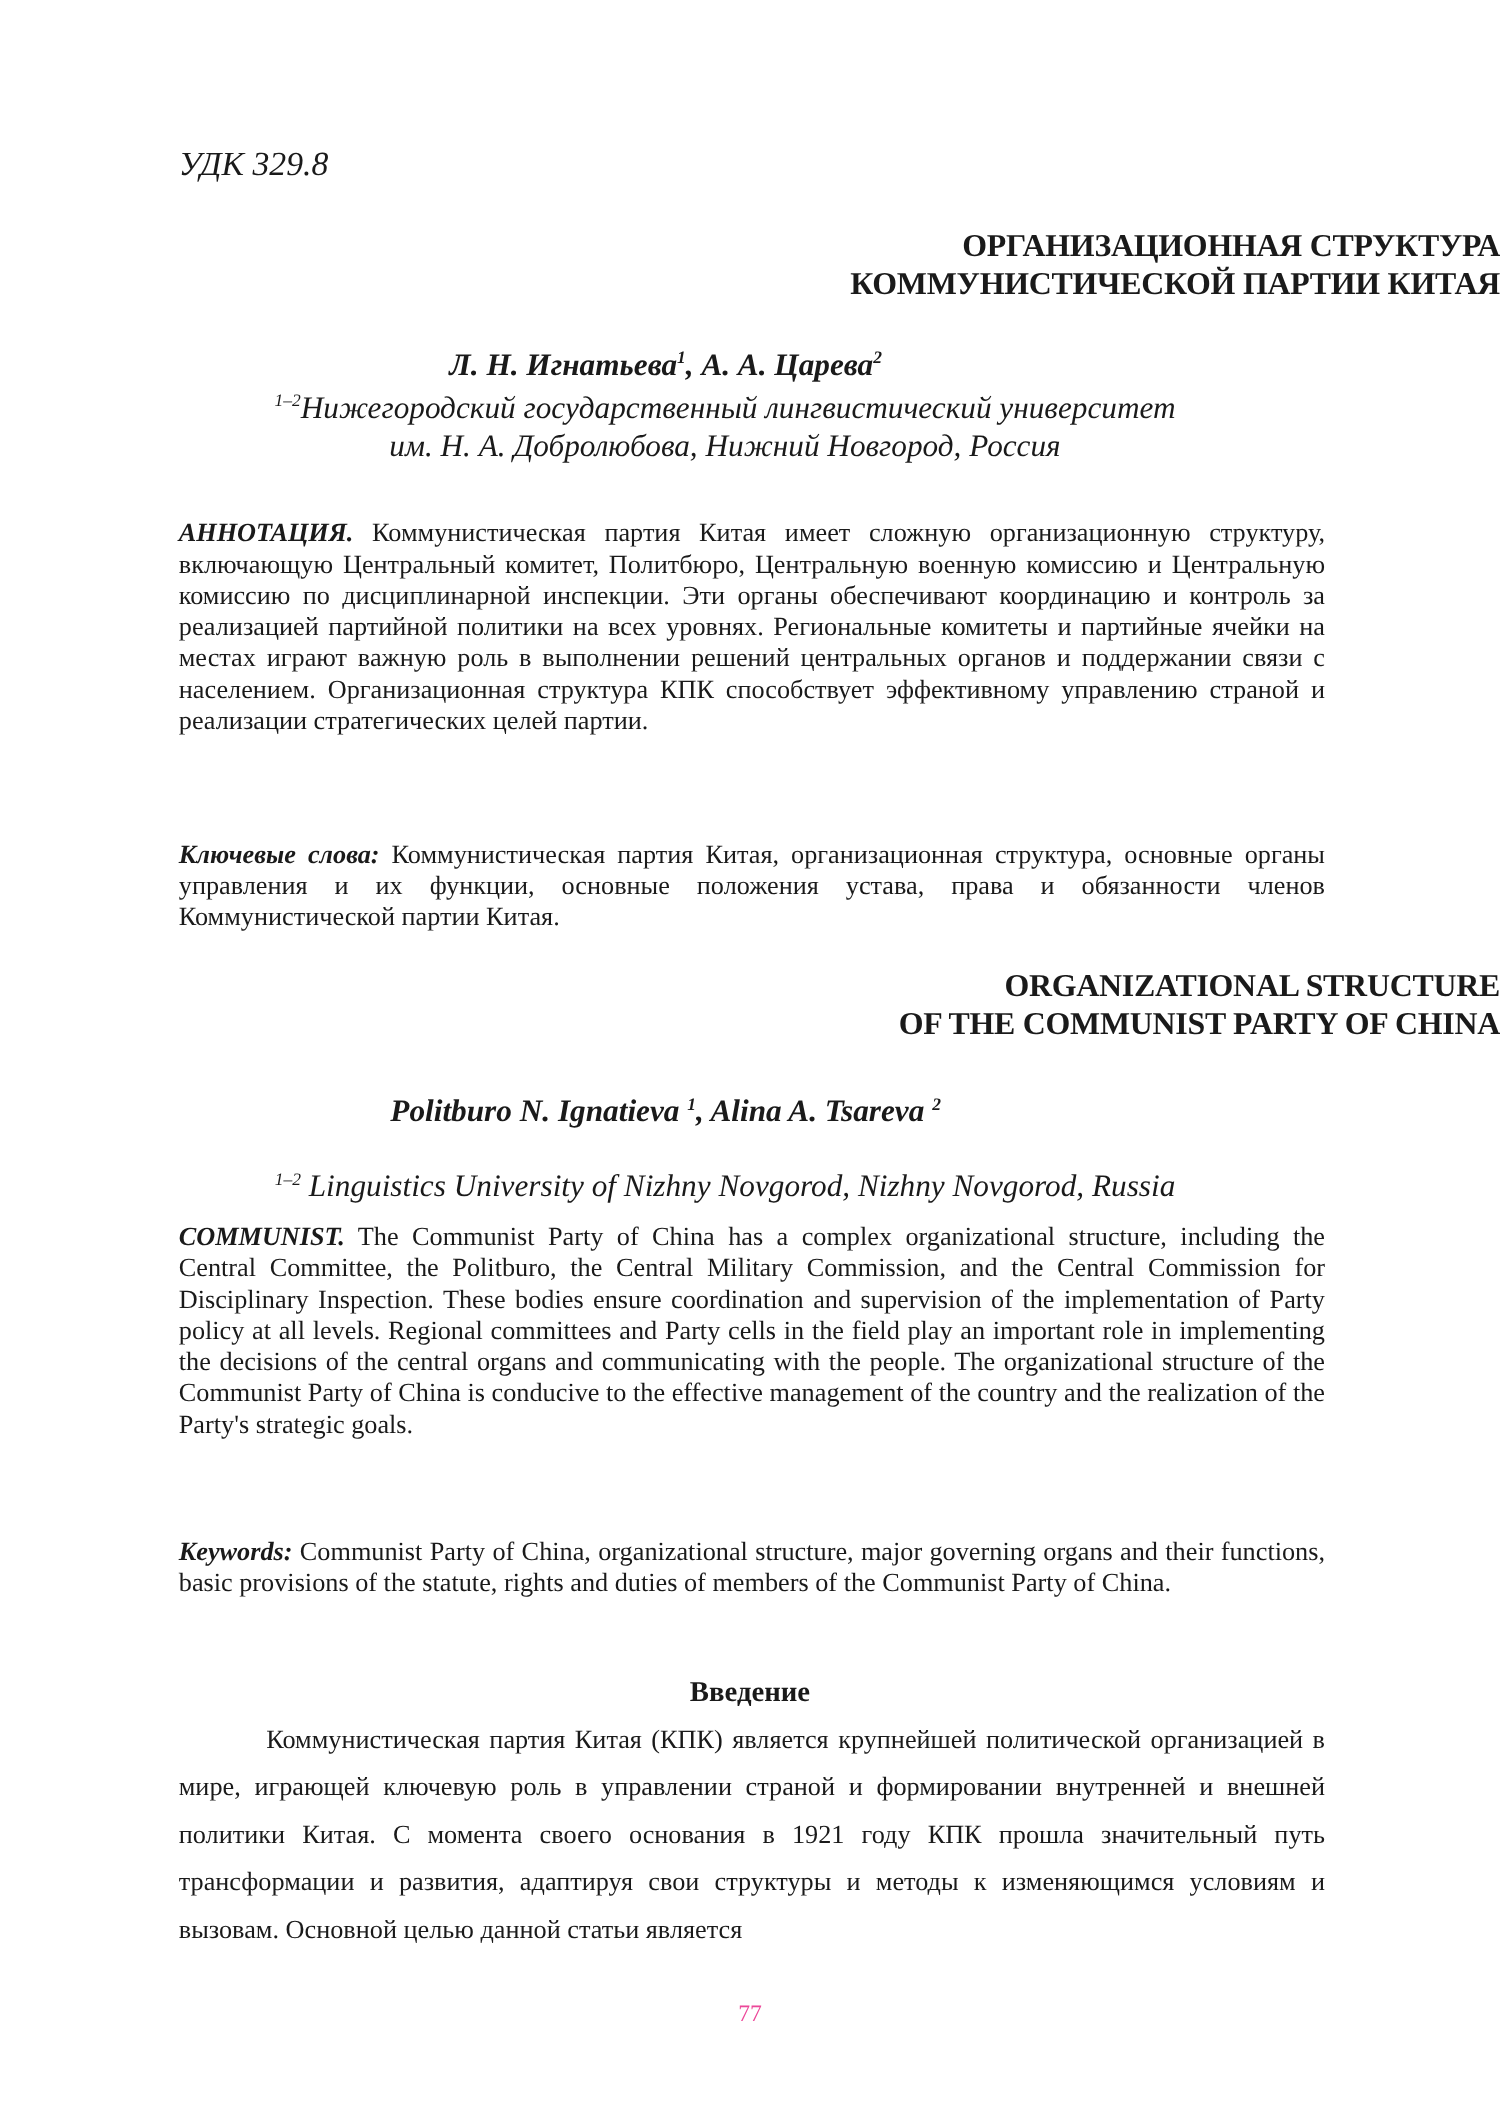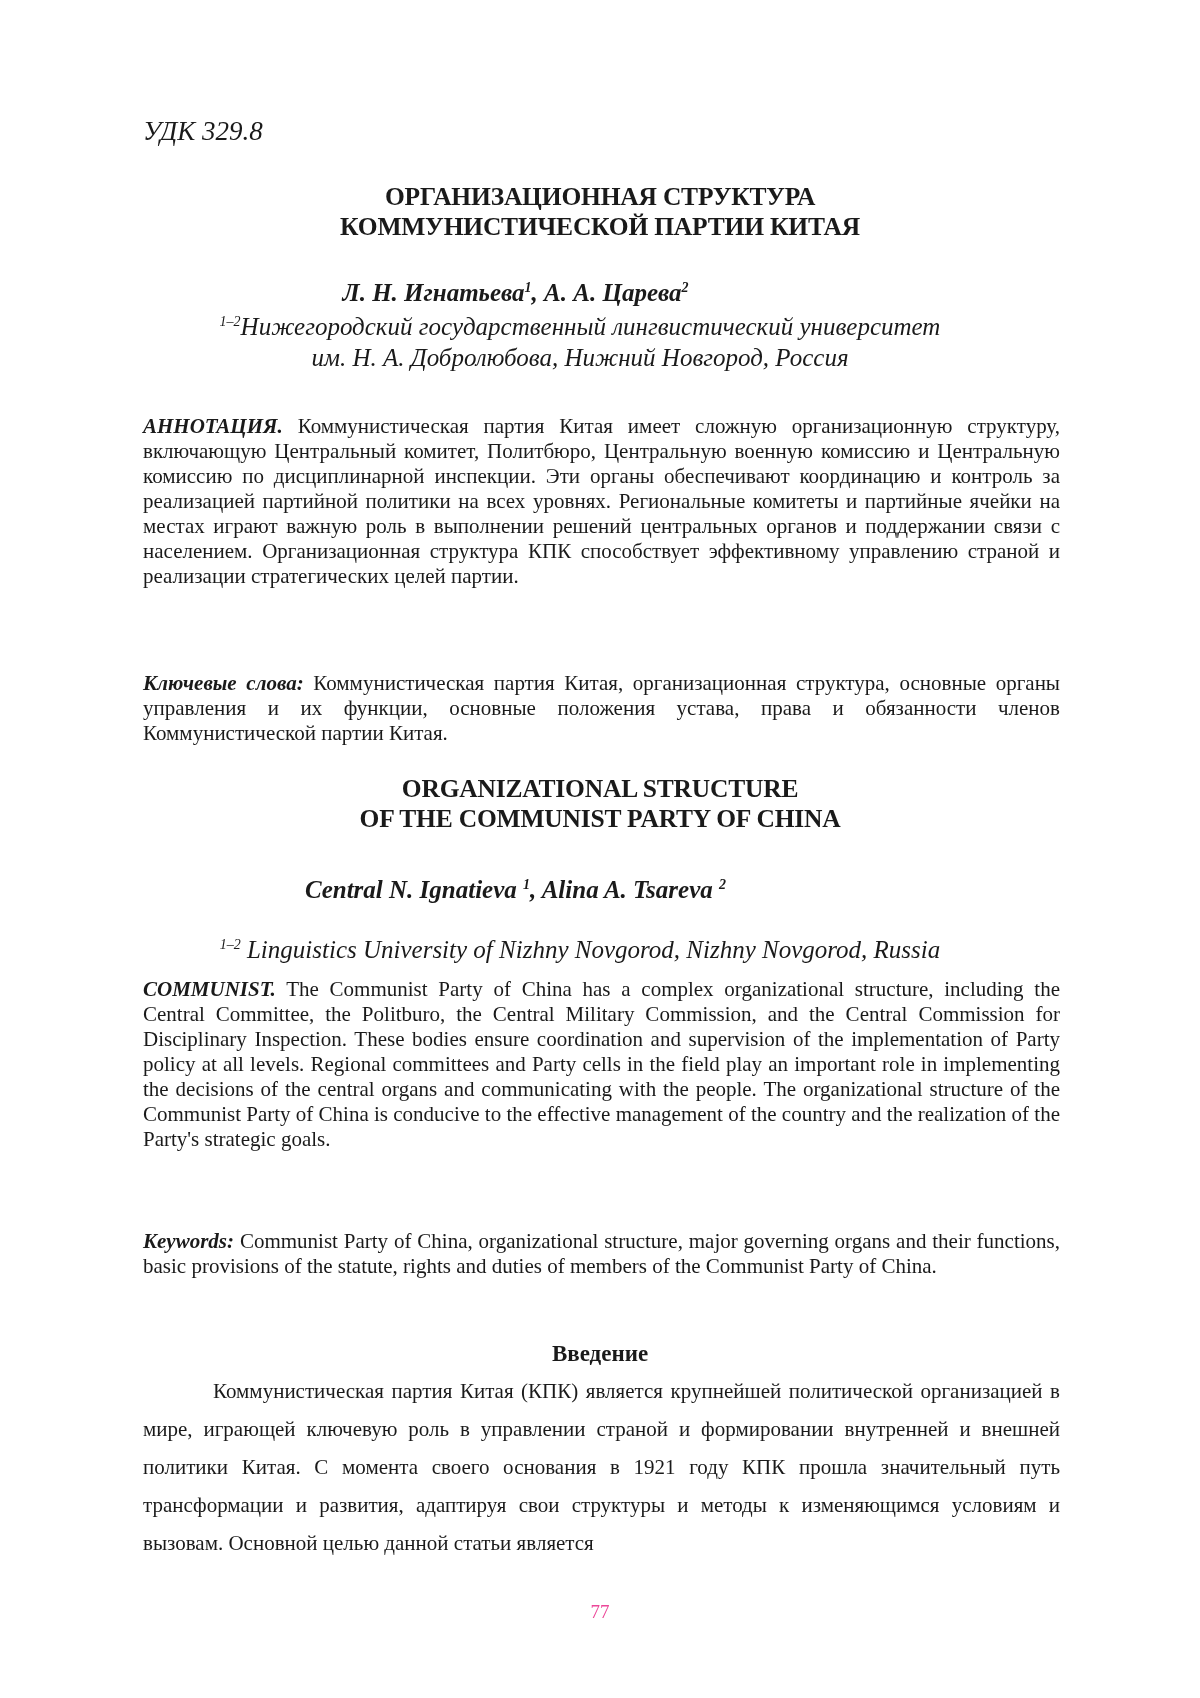--- a/index.html
+++ b/index.html
@@ -1,24 +1,24 @@
 <!DOCTYPE html>
 <html><head>
 <meta charset="utf-8">
 <style>
   html, body { margin: 0; padding: 0; background: #ffffff; }
   body { width: 1200px; height: 1698px; position: relative; overflow: hidden;
          font-family: "Liberation Serif", "DejaVu Serif", serif; color: #1a1a1a; }
   .page { position: absolute; left: 0; top: 0; width: 1200px; height: 1698px; }
   .udk { position: absolute; left: 143px; top: 116px; font-size: 27px; font-style: italic; }
-  .title { position: absolute; left: 0; width: 1200px; text-align: center; font-weight: bold;
+  .title { position: absolute; left: 0; width: 1200px; text-align: right; font-weight: bold;
            font-size: 25.5px; line-height: 30px; letter-spacing: -0.2px; }
   .title-ru { top: 182px; }
   .title-en { top: 774px; }
-  .authors { position: absolute; left: 0; width: 1031px; text-align: center; font-style: italic;
+  .authors { position: absolute; left: 17px; width: 1031px; text-align: center; font-style: italic;
              font-weight: bold; font-size: 25px; }
   .authors sup, .affil sup { font-size: 14px; vertical-align: super; line-height: 0; }
   .authors-ru { top: 279px; }
   .authors-en { top: 876px; }
   .affil { position: absolute; left: 16px; width: 1128px; text-align: center; font-style: italic;
            font-size: 25px; line-height: 31px; }
   .affil-ru { top: 311px; }
   .affil-en { top: 908px; margin-top: 26px; }
   .block { position: absolute; left: 143px; width: 917px; font-size: 21px; line-height: 25px;
            text-align: justify; }
@@ -64,21 +64,21 @@
     <span class="lead">Ключевые слова:</span>
     <span>Коммунистическая партия Китая, организационная структура, основные органы управления и их функции, основные положения устава, права и обязанности членов Коммунистической партии Китая.</span>
   </div>
 
   <div class="title title-en">
     <div>ORGANIZATIONAL STRUCTURE</div>
     <div>OF THE COMMUNIST PARTY OF CHINA</div>
   </div>
 
   <div class="authors authors-en">
-    <span>Central N. Ignatieva </span><sup>1</sup><span>, </span><span>Alina A. Tsareva </span><sup>2</sup>
+    <span>Politburo N. Ignatieva </span><sup>1</sup><span>, </span><span>Alina A. Tsareva </span><sup>2</sup>
   </div>
 
   <div class="affil affil-en">
     <sup>1–2</sup><span> Linguistics University of Nizhny Novgorod, Nizhny Novgorod, Russia</span>
   </div>
 
   <div class="block abstract-en">
     <span class="lead">COMMUNIST.</span>
     <span>The Communist Party of China has a complex organizational structure, including the Central Committee, the Politburo, the Central Military Commission, and the Central Commission for Disciplinary Inspection. These bodies ensure coordination and supervision of the implementation of Party policy at all levels. Regional committees and Party cells in the field play an important role in implementing the decisions of the central organs and communicating with the people. The organizational structure of the Communist Party of China is conducive to the effective management of the country and the realization of the Party's strategic goals.</span>
   </div>

